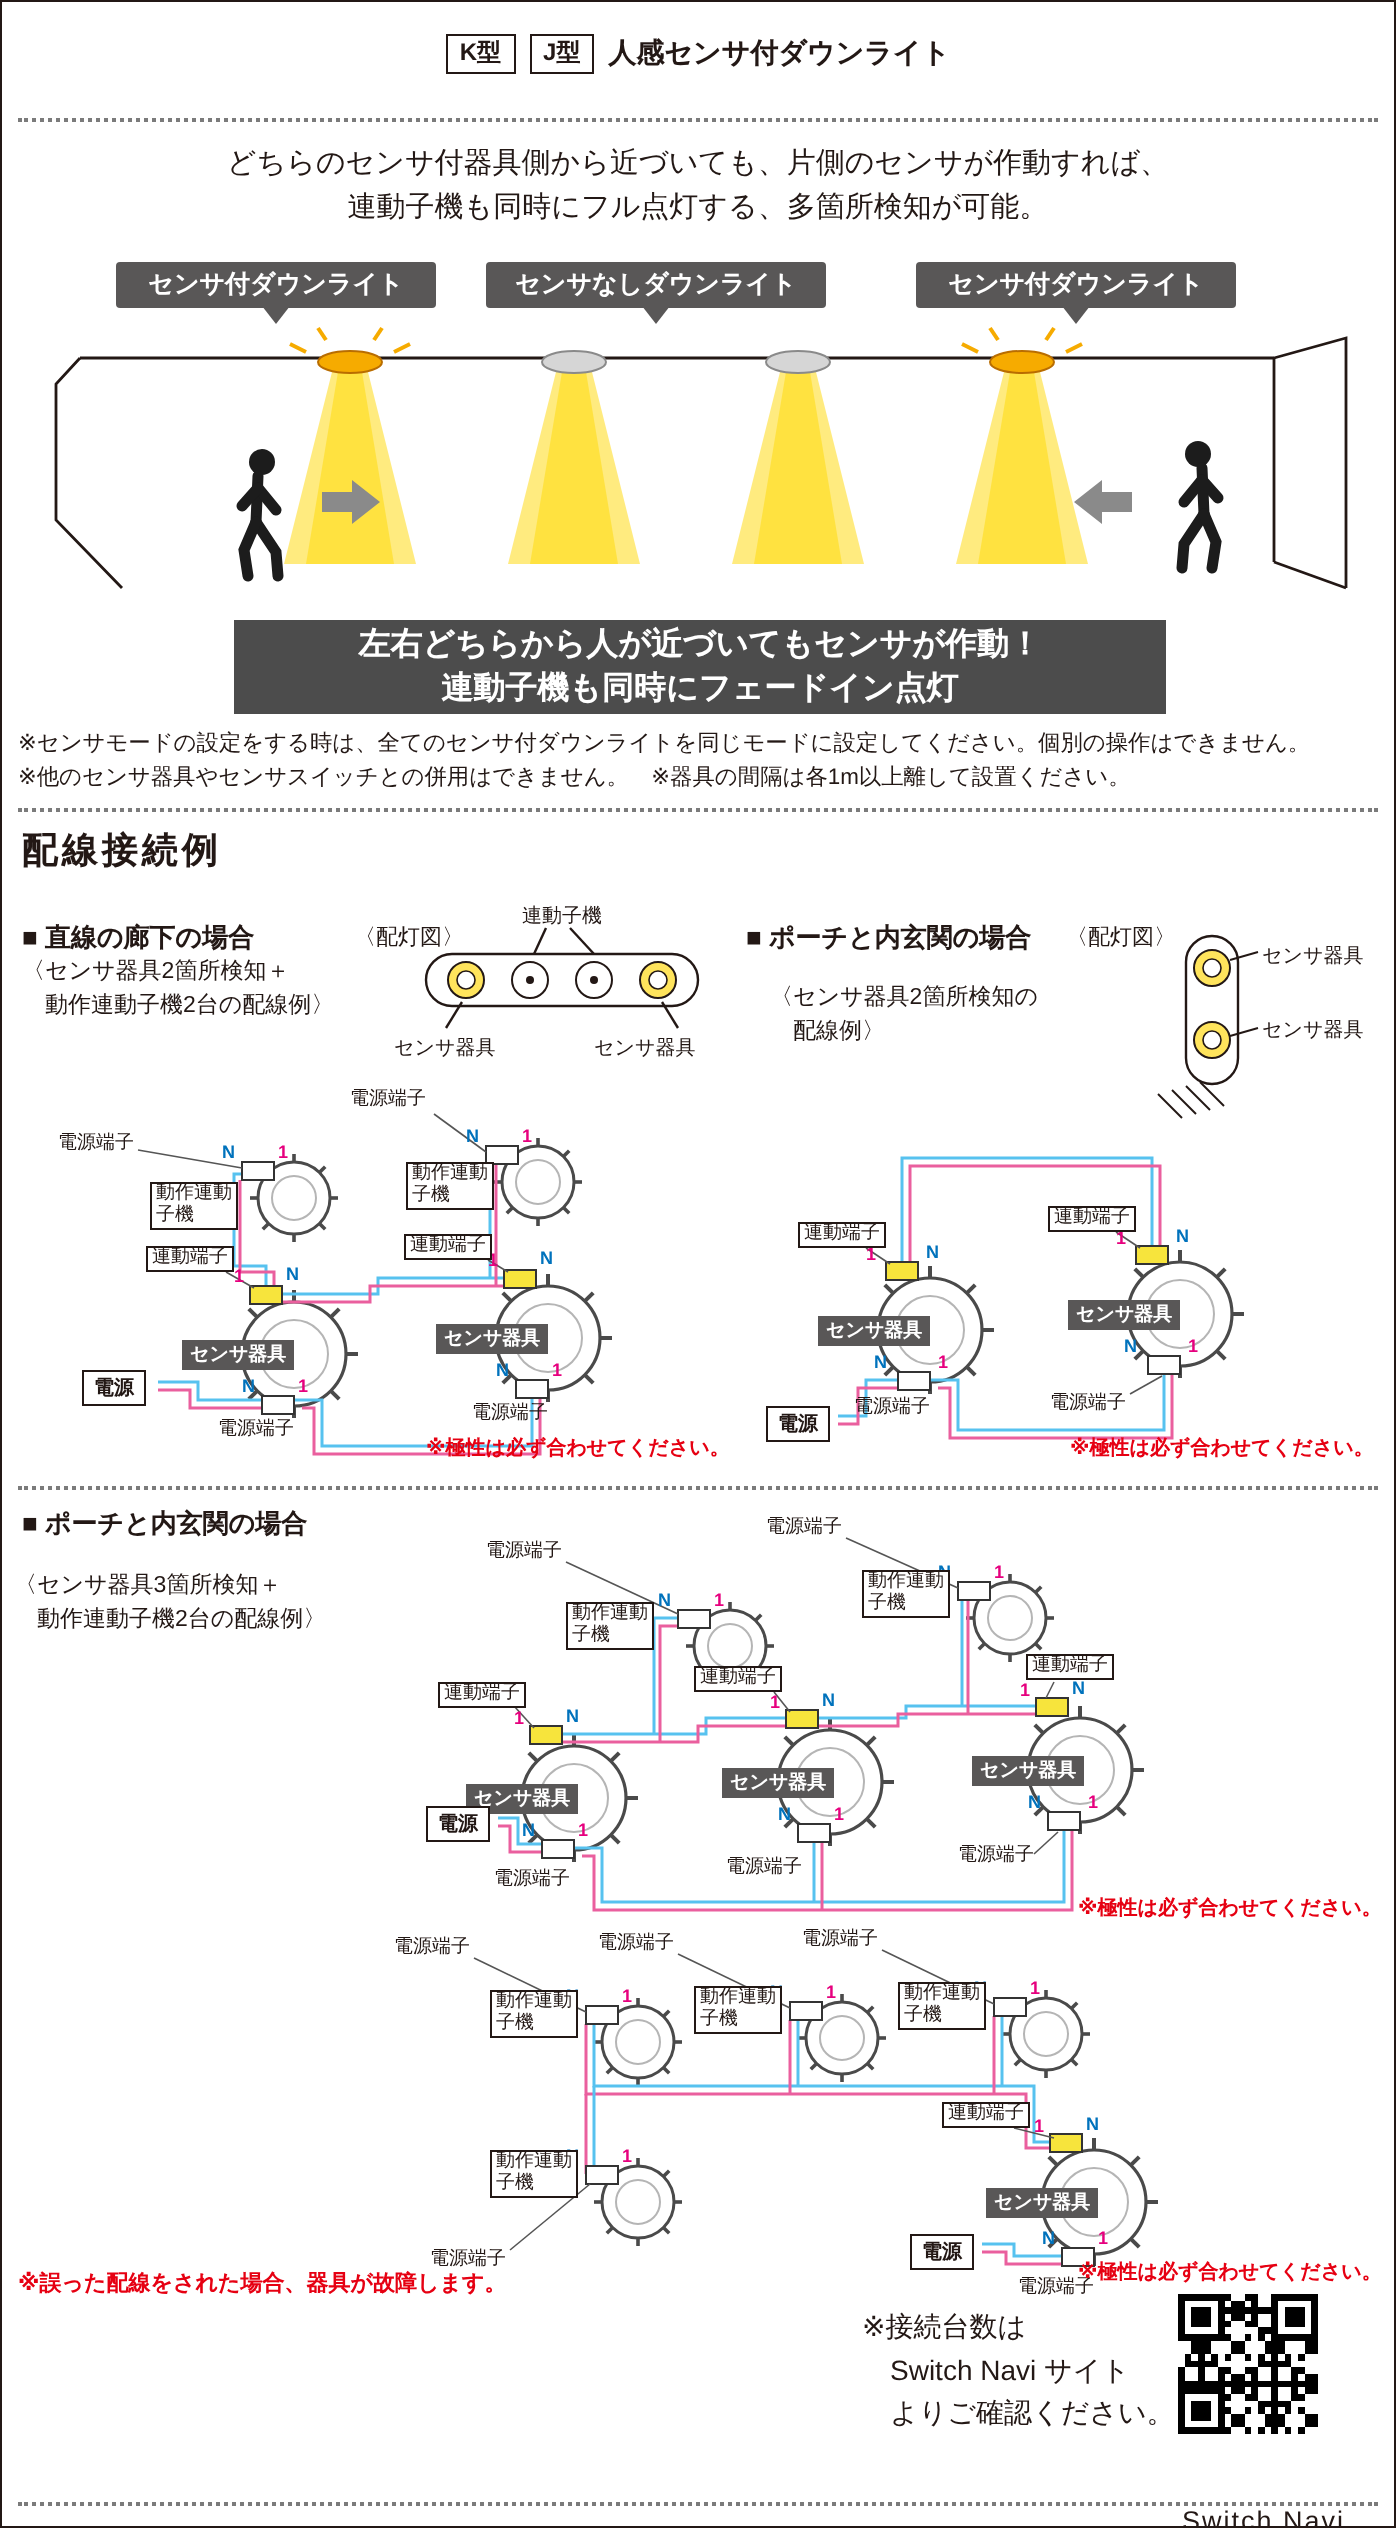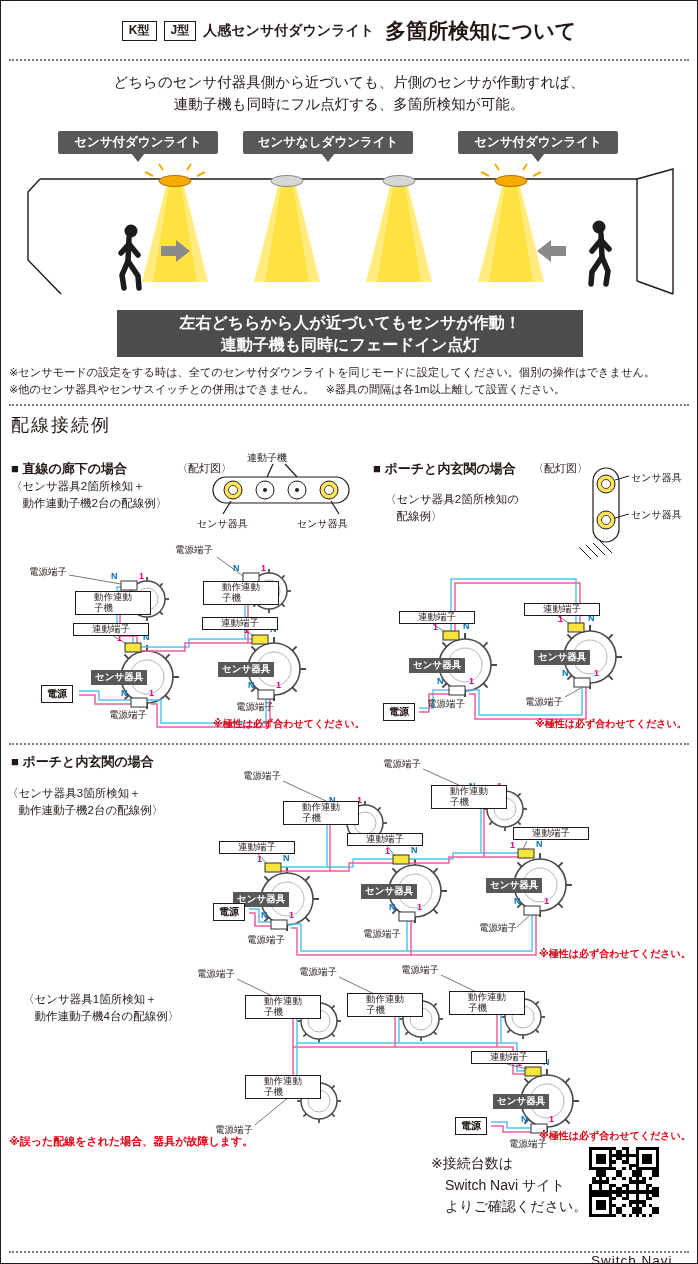--- a/index.html
+++ b/index.html
@@ -11,30 +11,30 @@
   .type-badge{border:1.5px solid #231815;font-size:12px;font-weight:bold;padding:1px 6px;line-height:1.3}
   .hdr-sub{font-size:14px;font-weight:bold}
   .hdr-title{font-size:21px;font-weight:bold;margin-left:4px}
   .dotted{position:absolute;left:8px;right:8px;border-top:2px dotted #7b7b7b}
   .intro{position:absolute;top:70px;width:100%;text-align:center;font-size:14.5px;line-height:1.55;white-space:pre-line}
   
   .dl-badge{position:absolute;top:130px;background:#595757;color:#fff;font-size:12.5px;font-weight:bold;text-align:center;padding:3px 0;border-radius:2px}
   .dl-badge::after{content:"";position:absolute;left:50%;bottom:-8px;transform:translateX(-50%);border:7px solid transparent;border-top:9px solid #595757;border-bottom:none}
   .banner{position:absolute;top:309px;left:116px;width:466px;height:47px;background:#4c4c4c;color:#fff;font-size:16px;font-weight:bold;text-align:center;line-height:1.4;padding-top:2px;white-space:pre-line}
   .notes{position:absolute;top:363px;left:8px;font-size:11.2px;line-height:1.55;white-space:pre-line}
-  .sec-title{position:absolute;top:412px;left:10px;font-size:18px;font-weight:normal;letter-spacing:2px}
+  .sec-title{position:absolute;top:412px;left:10px;font-size:18px;font-weight:bold;letter-spacing:2px}
   .case-h{position:absolute;font-size:13px;font-weight:bold}
   .cap{position:absolute;font-size:11px}
   .small-lbl{position:absolute;font-size:10px}
   .example{position:absolute;font-size:11.5px;line-height:1.5;white-space:pre-line}
   
   .diagram{position:absolute}
   .diagram>svg{position:absolute;left:0;top:0}
   .lbl{position:absolute;font-size:9.5px;line-height:1.15;color:#231815;white-space:pre-line}
-  .lbl.box{border:1px solid #231815;background:#fff;padding:0 18px}
+  .lbl.box{border:1px solid #231815;background:#fff;padding:0 2px}
   .badge-dark{position:absolute;background:#595757;color:#fff;font-size:9.5px;font-weight:bold;padding:1px 4px;white-space:nowrap}
   .pwr{position:absolute;border:1.3px solid #231815;background:#fff;font-size:10px;font-weight:bold;padding:1px 5px}
   .red-note{position:absolute;color:#e60012;font-size:10px;font-weight:bold;white-space:nowrap}
   .red-note.big{font-size:11px}
   svg .wb{stroke:#57c2ef;stroke-width:1.5;fill:none}
   svg .wp{stroke:#ea5f9e;stroke-width:1.5;fill:none}
   svg .term{fill:#fff;stroke:#333;stroke-width:1}
   svg .term-y{fill:#f7e43c;stroke:#333;stroke-width:1}
   svg .ldr{stroke:#555;stroke-width:0.8}
   svg text.tn{fill:#0072bc;font-weight:bold;font-size:9px;font-family:"Liberation Sans",sans-serif}
@@ -77,21 +77,20 @@
     </g>
   </defs>
 </svg>
 
 <div class="page">
 
   <div class="hdr">
     <span class="type-badge">K型</span>
     <span class="type-badge">J型</span>
     <span class="hdr-sub">人感センサ付ダウンライト</span>
-    <span class="hdr-title">多箇所検知について</span>
   </div>
   <div class="dotted" style="top:58px"></div>
 
   <div class="intro">どちらのセンサ付器具側から近づいても、片側のセンサが作動すれば、
 連動子機も同時にフル点灯する、多箇所検知が可能。</div>
 
   <div class="dl-badge" style="left:57px;width:160px">センサ付ダウンライト</div>
   <div class="dl-badge" style="left:242px;width:170px">センサなしダウンライト</div>
   <div class="dl-badge" style="left:457px;width:160px">センサ付ダウンライト</div>
 
@@ -158,21 +157,21 @@
 連動子機も同時にフェードイン点灯</div>
   <div class="notes">※センサモードの設定をする時は、全てのセンサ付ダウンライトを同じモードに設定してください。個別の操作はできません。
 ※他のセンサ器具やセンサスイッチとの併用はできません。　※器具の間隔は各1m以上離して設置ください。</div>
 
   <div class="dotted" style="top:403px"></div>
 
   <div class="sec-title">配線接続例</div>
 
   <div class="case-h" style="left:10px;top:459px">■ 直線の廊下の場合</div>
   <div class="cap" style="left:176px;top:460px">〈配灯図〉</div>
-  <div class="small-lbl" style="left:246px;top:450px">連動子機</div>
+  <div class="small-lbl" style="left:260px;top:450px">連動子機</div>
   <svg class="abs" style="left:208px;top:446px" width="150" height="74" viewBox="0 0 150 74">
     <g stroke="#231815" stroke-width="1.2" fill="none">
       <rect x="4" y="30" width="136" height="26" rx="13"></rect>
       <line x1="58" y1="30" x2="64" y2="17"></line>
         <line x1="88" y1="30" x2="76" y2="17"></line>
       <line x1="22" y1="54" x2="14" y2="67"></line>
         <line x1="122" y1="54" x2="130" y2="67"></line>
     </g>
     <circle cx="24" cy="43" r="9" fill="#ffe45c" stroke="#231815"></circle>
       <circle cx="24" cy="43" r="4.5" fill="#fff" stroke="#231815" stroke-width=".8"></circle>
@@ -371,22 +370,20 @@
     <div class="badge-dark" style="left:20px;top:135px">センサ器具</div>
     <div class="badge-dark" style="left:148px;top:127px">センサ器具</div>
     <div class="badge-dark" style="left:273px;top:121px">センサ器具</div>
     <div class="lbl" style="left:34px;top:178px">電源端子</div>
     <div class="lbl" style="left:150px;top:172px">電源端子</div>
     <div class="lbl" style="left:266px;top:166px">電源端子</div>
     <div class="pwr" style="left:0;top:146px">電源</div>
   </div>
   <div class="red-note" style="left:538px;top:946px">※極性は必ず合わせてください。</div>
 
-  <div class="example" style="left:22px;top:990px">〈センサ器具1箇所検知＋
-　動作連動子機4台の配線例〉</div>
 
   <div class="diagram" style="left:186px;top:958px;width:504px;height:196px">
     <svg width="504" height="196" viewBox="0 0 504 196">
       <use href="#fxs" x="132" y="62"></use>
         <use href="#fxs" x="234" y="60"></use>
         <use href="#fxs" x="336" y="58"></use>
       <use href="#fxs" x="132" y="142"></use>
       <use href="#fxl" x="360" y="142"></use>
       <polyline class="wb" points="304,163 320,163 320,169 344,169"></polyline>
       <polyline class="wp" points="304,167 316,167 316,173 344,173"></polyline>

